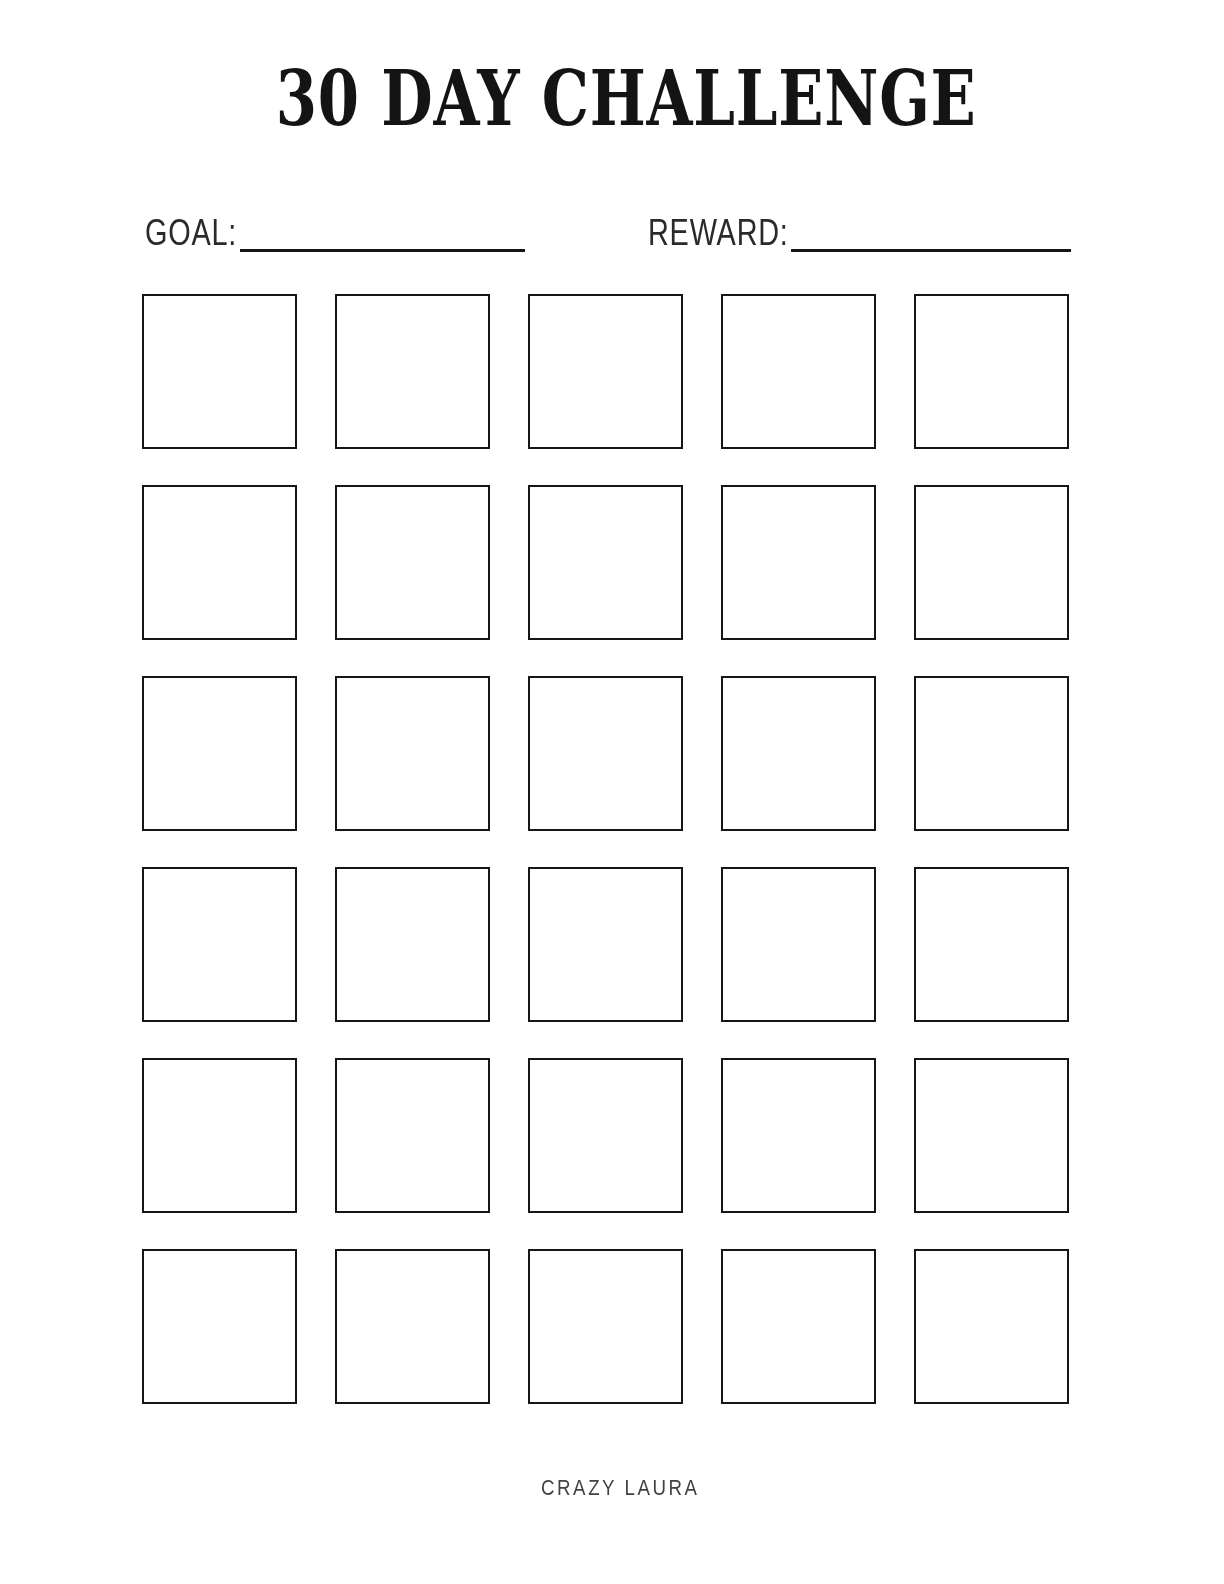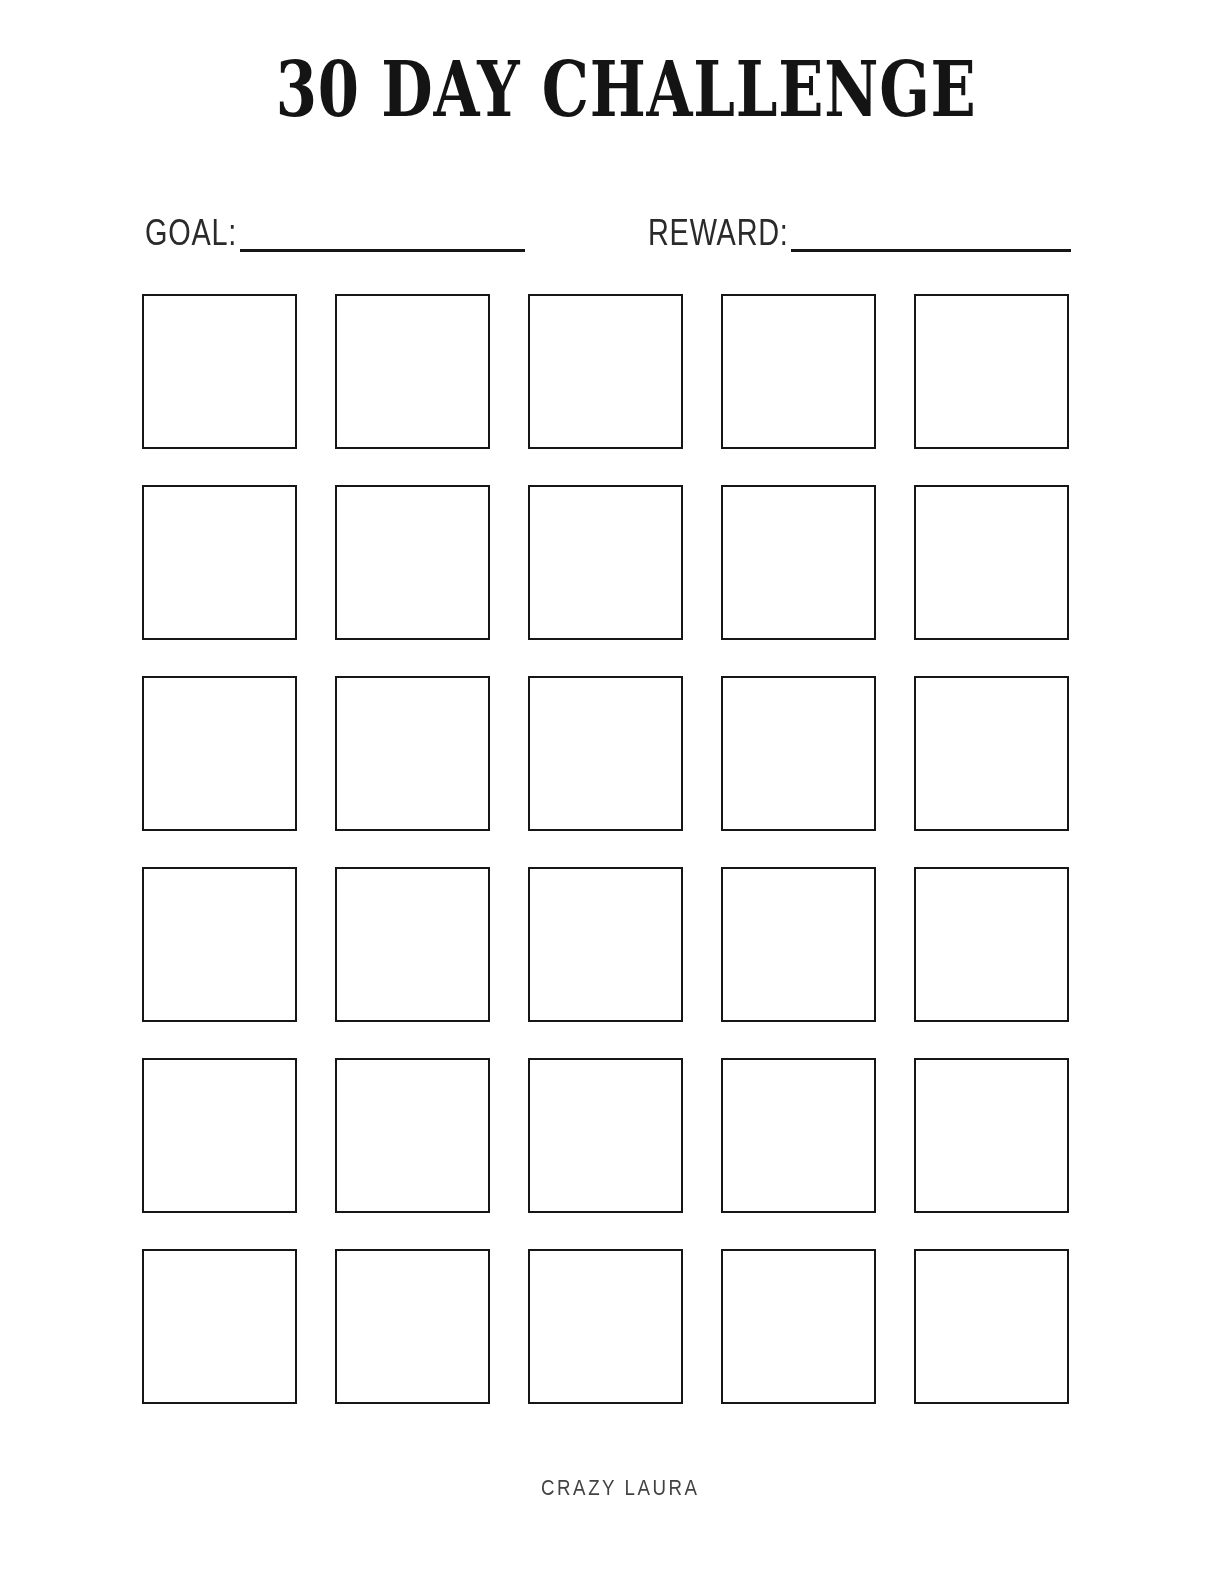--- a/index.html
+++ b/index.html
@@ -15,21 +15,21 @@
     overflow: hidden;
     font-family: "Liberation Sans", sans-serif;
   }
 
   
   .title {
     position: absolute;
     top: 52px;
     left: 28px;          
     right: 0;
-    margin: 0;
+    margin: 9px;
     text-align: center;
     font-family: "DejaVu Serif", "Liberation Serif", serif;
     font-weight: bold;
     font-size: 76px;
     line-height: 76px;
     color: #141414;
     white-space: nowrap;
   }
   .title .squeeze {
     display: inline-block;

